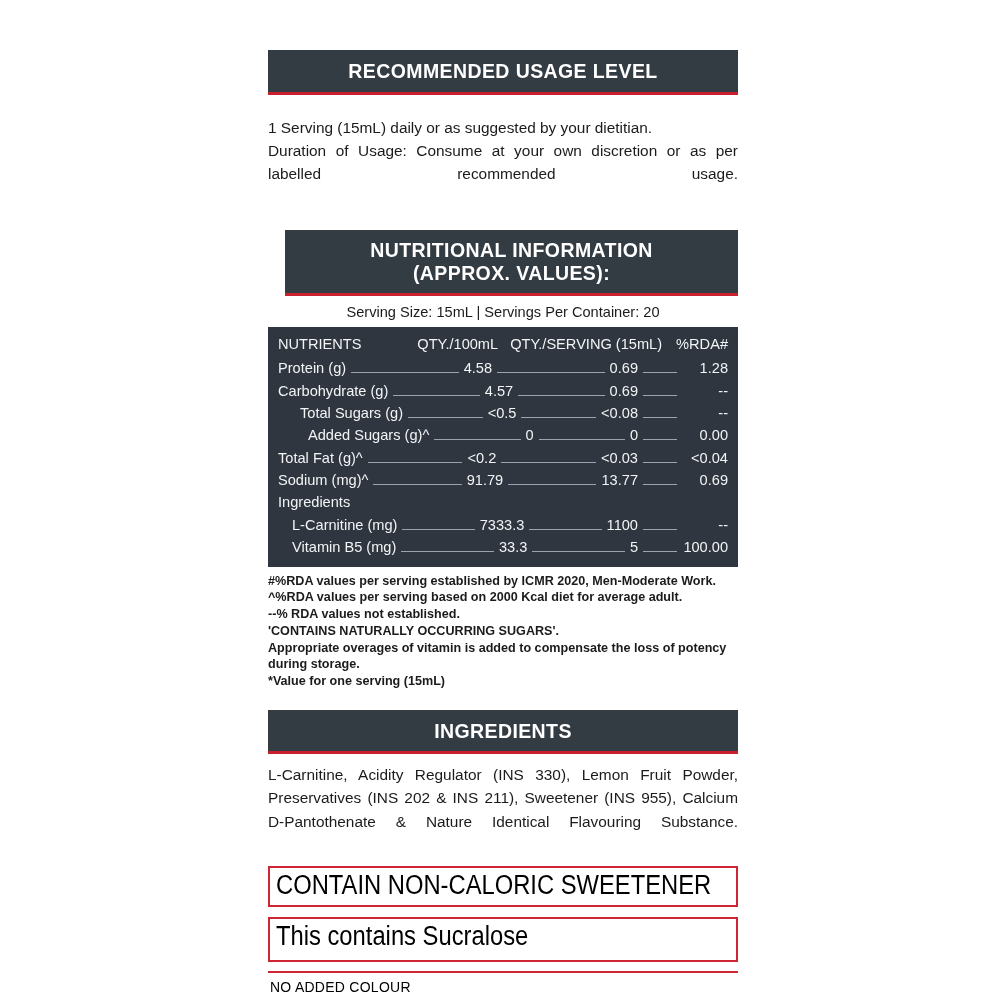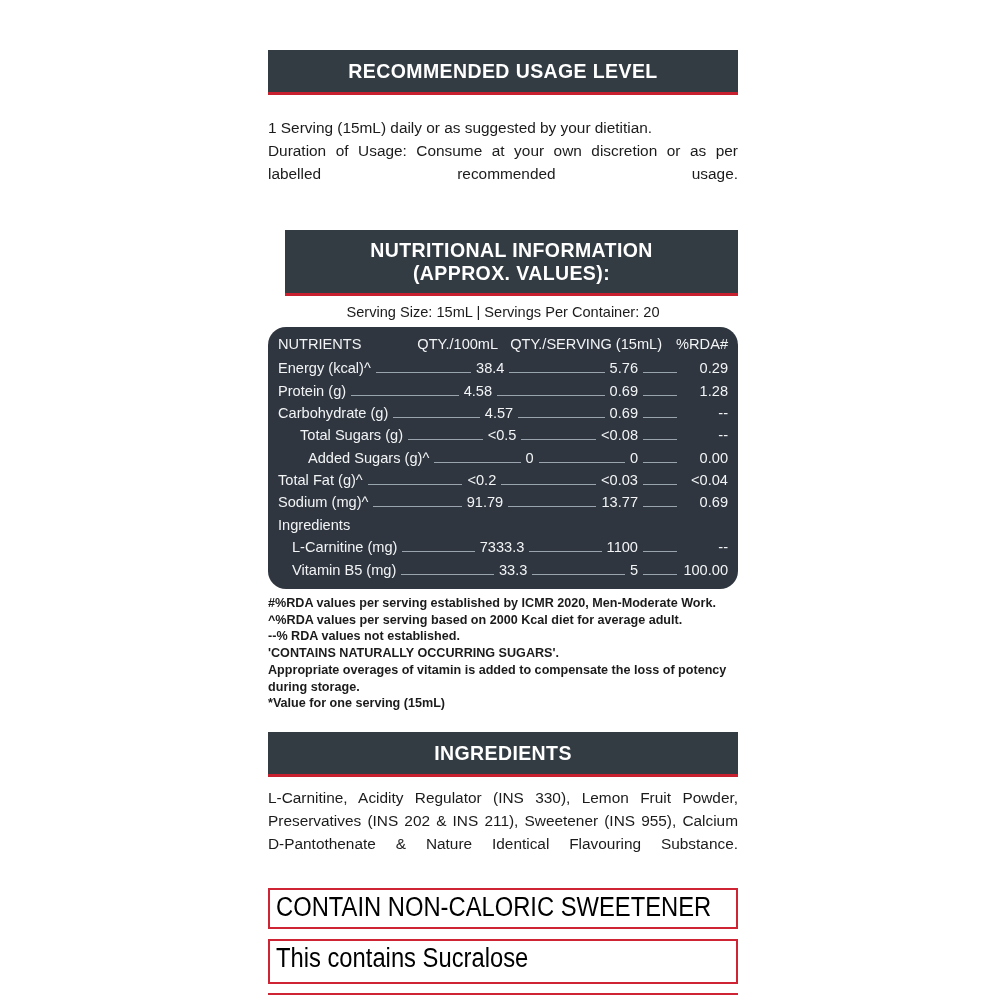--- a/index.html
+++ b/index.html
@@ -56,21 +56,20 @@
     padding: 8px 0 7px;
     color: #1b1b1b;
   }
 
   
   .ntable {
     background: #2f363f;
     color: #f2f4f6;
     padding: 7px 10px 8px 10px;
     font-size: 14.6px;
-    border-radius: 18px;
   }
   .nrow {
     display: flex;
     align-items: baseline;
     line-height: 1.53;
     white-space: nowrap;
   }
   .nrow .nm {
     flex: 0 0 auto;
   }
@@ -177,29 +176,20 @@
 
   <div class="ntable">
 
     <div class="nhead">
       <span class="h1">NUTRIENTS</span>
       <span class="h2">QTY./100mL</span>
       <span class="h3">QTY./SERVING (15mL)</span>
       <span class="h4">%RDA#</span>
     </div>
 
-    <div class="nrow">
-      <span class="nm">Energy (kcal)^</span>
-      <span class="lead"></span>
-      <span class="v1">38.4</span>
-      <span class="lead"></span>
-      <span class="v2">5.76</span>
-      <span class="lead short"></span>
-      <span class="v3">0.29</span>
-    </div>
 
     <div class="nrow">
       <span class="nm">Protein (g)</span>
       <span class="lead"></span>
       <span class="v1">4.58</span>
       <span class="lead"></span>
       <span class="v2">0.69</span>
       <span class="lead short"></span>
       <span class="v3">1.28</span>
     </div>

